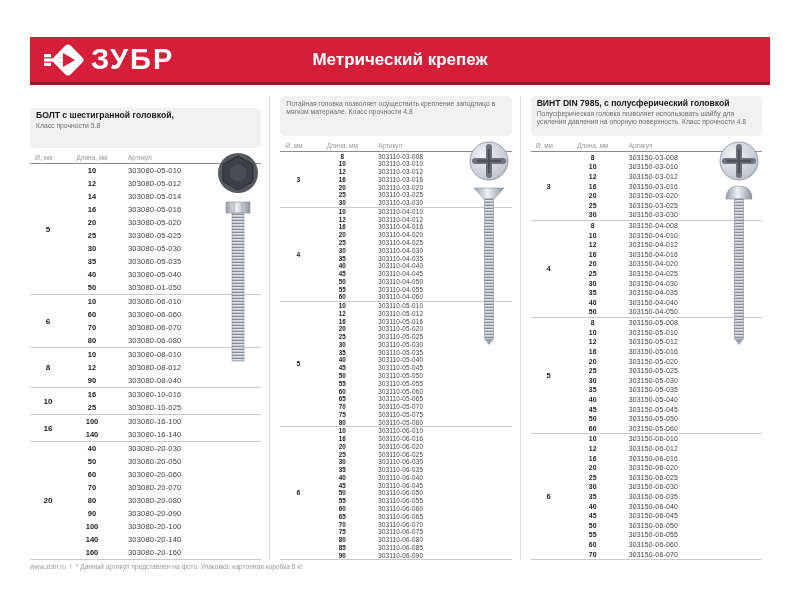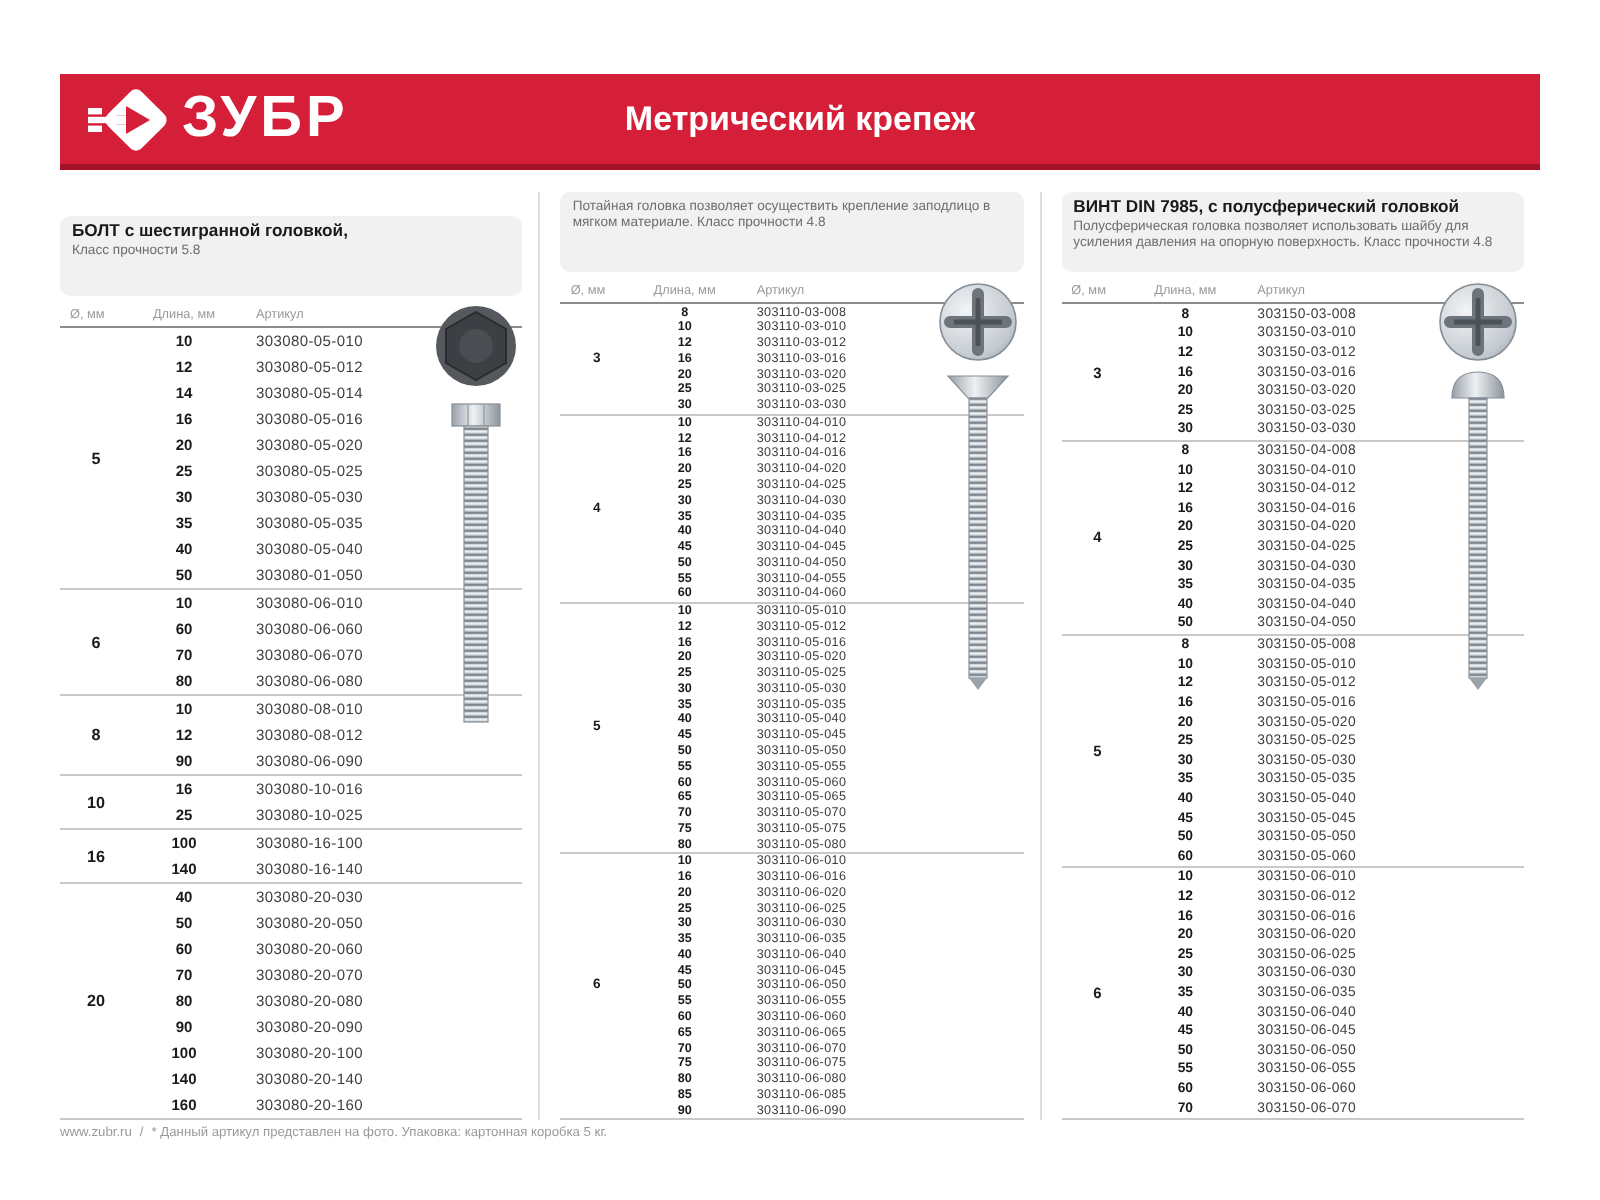--- a/index.html
+++ b/index.html
@@ -163,21 +163,21 @@
               <div class="row">
                 <span class="len">10</span>
                 <span class="art">303080-08-010</span>
               </div>
               <div class="row">
                 <span class="len">12</span>
                 <span class="art">303080-08-012</span>
               </div>
               <div class="row">
                 <span class="len">90</span>
-                <span class="art">303080-06-090</span>
+                <span class="art">303080-08-040</span>
               </div>
             </div>
           </div>
           <div class="group">
             <div class="dia">10</div>
             <div class="rows">
               <div class="row">
                 <span class="len">16</span>
                 <span class="art">303080-10-016</span>
               </div>

